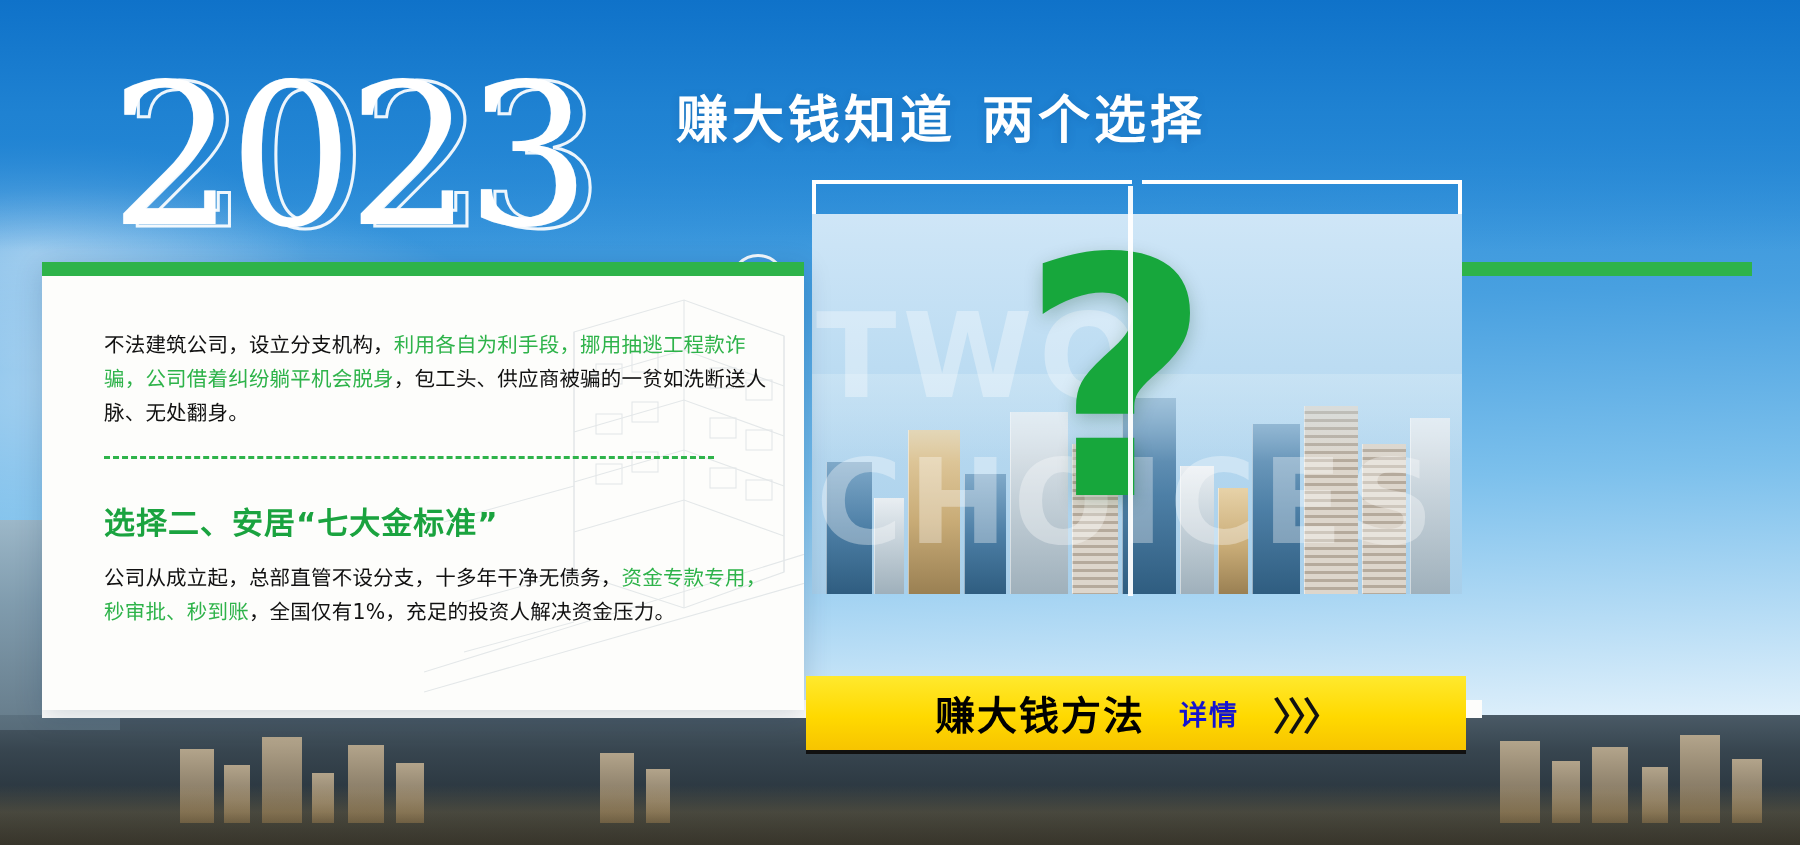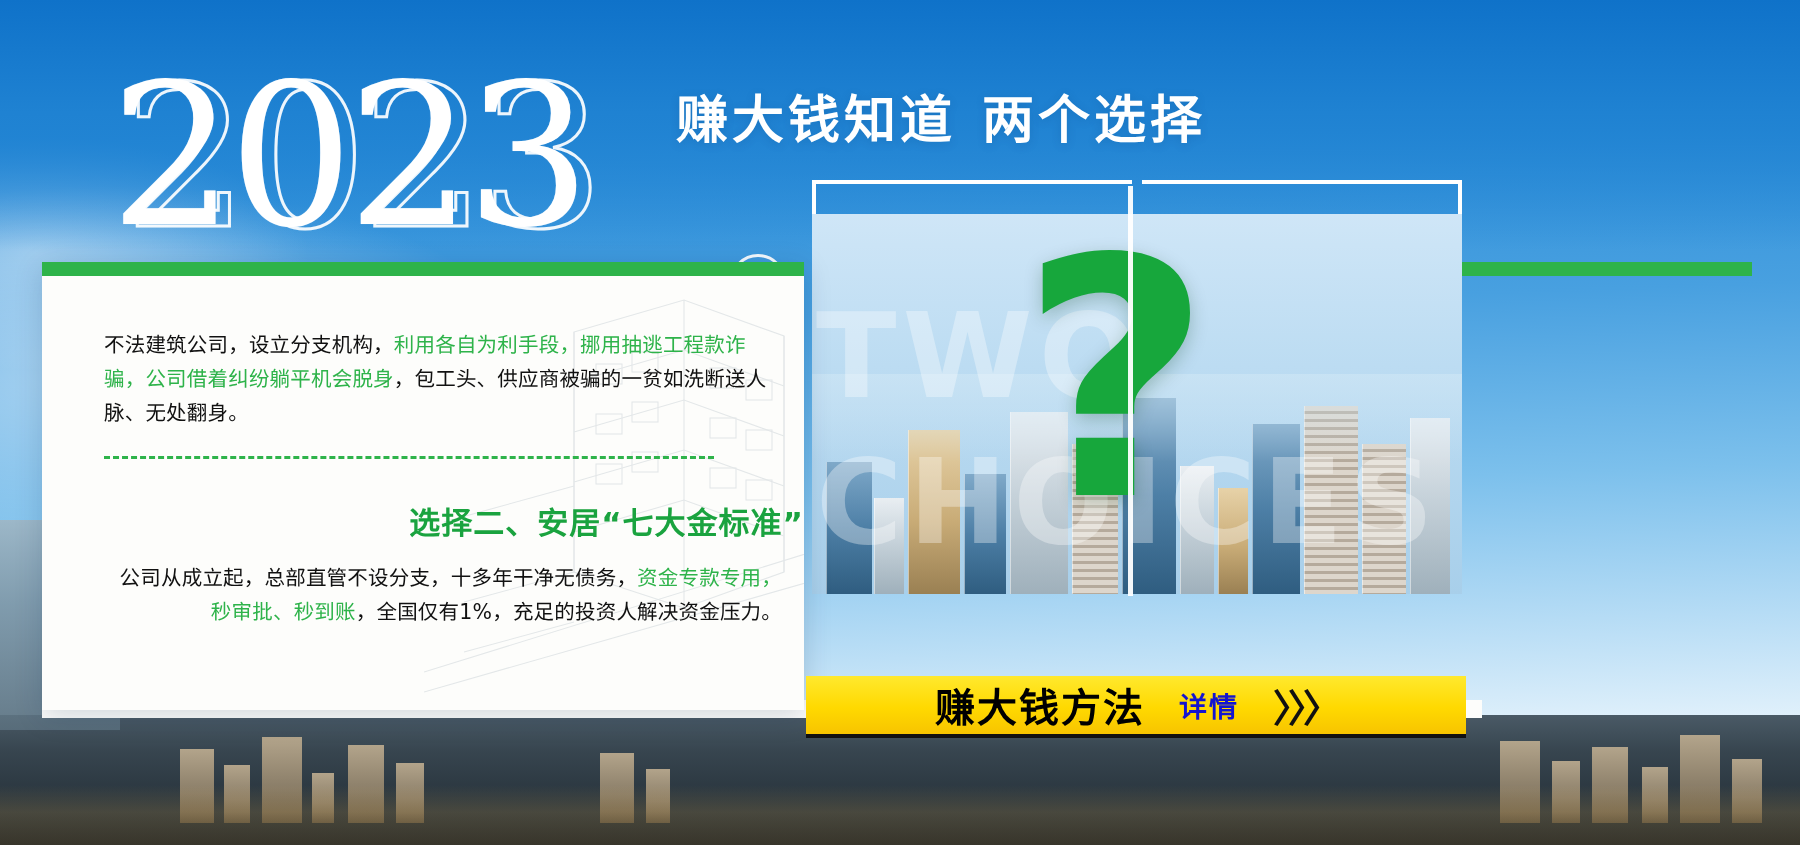--- a/index.html
+++ b/index.html
@@ -156,21 +156,21 @@
   }
 
   
   .panel-divider {
     position:absolute; left:1128px; top:186px; width:5px; height:410px;
     background:#fff; z-index:7; opacity:.95;
   }
 
   
   .cta {
-    position:absolute; left:806px; top:676px; width:660px; height:62px;
+    position:absolute; left:806px; top:676px; width:660px; height:78px;
     background:linear-gradient(180deg,#ffe92e 0%, #ffd900 55%, #f7c400 100%);
     border-bottom:4px solid #111;
     display:flex; align-items:center; justify-content:center; gap:34px;
     z-index:9;
   }
   .cta-main {
     font-size:40px; font-weight:700; color:#000; letter-spacing:2px;
     font-family:"DejaVu Sans","Liberation Sans",sans-serif;
   }
   .cta-link {
@@ -209,21 +209,21 @@
     font-family:"DejaVu Sans","Liberation Sans",sans-serif;
     width:678px; letter-spacing:.2px;margin-top:18px;
   }
   .sec-para .g { color:#2eb34a; }
 
   .dashed {
     position:absolute; left:62px; top:194px; width:610px; height:0;
     border-top:3px dashed #2eb34a;
   }
 
-  .sec2 { position:absolute; left:62px; top:236px; width:700px;text-align:right; }
+  .sec2 { position:absolute; left:62px; top:236px; width:700px; }
 
   
   .green-tab {
     position:absolute; left:1462px; top:262px; width:290px; height:14px;
     background:#2eb34a;
   }
 
   
   .card-base {
     position:absolute; left:42px; top:700px; width:1440px; height:18px;

